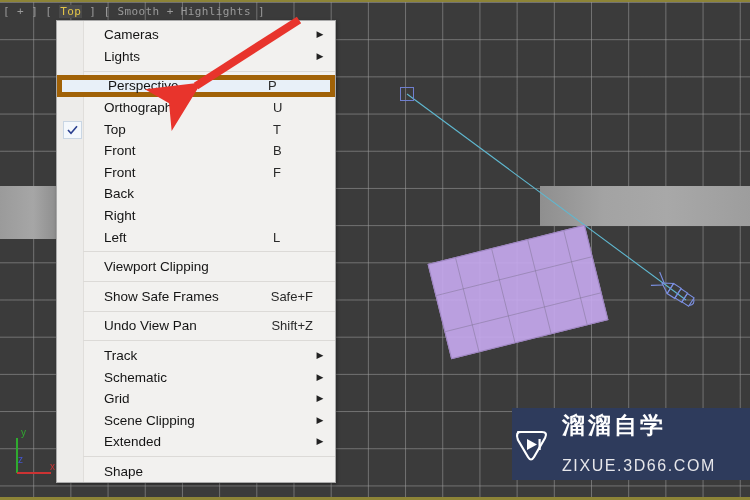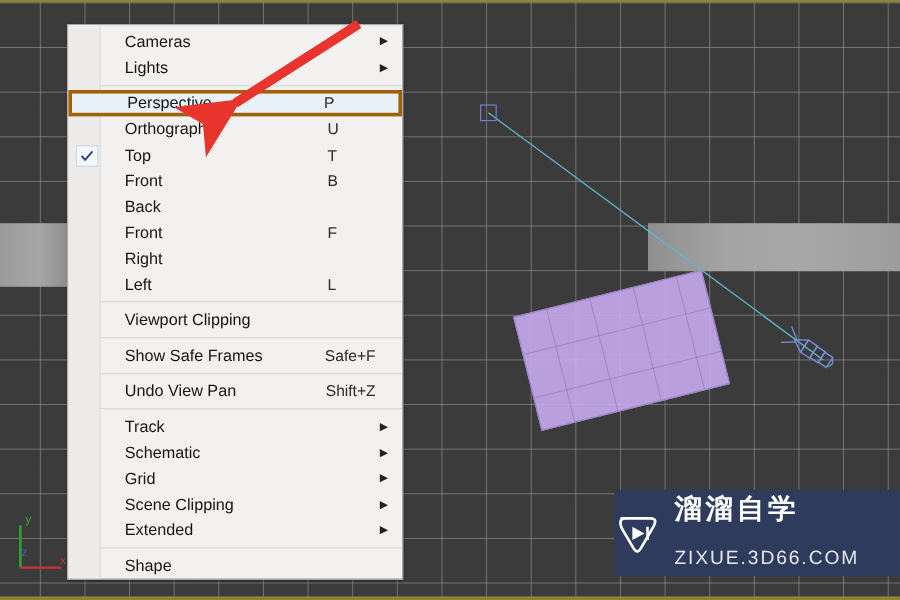--- a/index.html
+++ b/index.html
@@ -114,21 +114,21 @@
   }
   .mi .sc{
     font-size:13px;color:#2a2a2a;min-width:40px;text-align:left;
     padding-right:2px;
   }
   .mi .arrow{
     width:10px;text-align:center;font-size:9px;color:#222;line-height:1;
   }
   .mi.selected{
     background:#e8f0f8;
-    border:3px solid #a16207;
+    border:5px solid #a16207;
     height:21.6px;
   }
   .mi.selected .lbl{padding-left:46px;}
   .mi .chk{
     position:absolute;left:6px;top:2.5px;width:17px;height:16px;
     border:1px solid #c9d6e4;background:#f4f8fc;
     display:flex;align-items:center;justify-content:center;
   }
   .mi .chk svg{display:block;}
   .sep-row{height:1px;background:#dcdad7;margin:3.5px 0 3.5px 26px;}
@@ -171,20 +171,31 @@
       <line x1="9" y1="48" x2="9" y2="13" stroke="#2faa2f" stroke-width="2"></line>
       <line x1="9" y1="48" x2="43" y2="48" stroke="#cc3333" stroke-width="2"></line>
       <text x="13" y="11" fill="#2faa2f" font-size="10" font-family="Liberation Sans, sans-serif">y</text>
       <text x="42" y="45" fill="#cc3333" font-size="10" font-family="Liberation Sans, sans-serif">x</text>
       <text x="10" y="38" fill="#4455cc" font-size="10" font-family="Liberation Sans, sans-serif">z</text>
     </svg>
 
     <div class="vp-border-top"></div>
     <div class="vp-border-bottom"></div>
 
+    <div class="vp-label">
+      <span class="sep">[</span>
+      <span class="sep">+</span>
+      <span class="sep">]</span>
+      <span class="sep">[</span>
+      <span class="hl">Top</span>
+      <span class="sep">]</span>
+      <span class="sep">[</span>
+      <span class="sep">Smooth + Highlights</span>
+      <span class="sep">]</span>
+    </div>
 
     <div class="watermark">
       <svg class="wm-icon" viewBox="0 0 40 40">
         <path d="M6,8 L30,8 Q36,8 33,14 L22,33 Q19,38 16,33 L6,16 Q3,8 9,8 Z" fill="none" stroke="#ffffff" stroke-width="2.2" stroke-linejoin="round"></path>
         <path d="M15,15 L25,20.5 L15,26 Z" fill="#ffffff"></path>
         <rect x="26.5" y="15" width="2.2" height="11" fill="#ffffff"></rect>
       </svg>
       <div class="wm-text">
         <div class="wm-cn">溜溜自学</div>
         <div class="wm-url">ZIXUE.3D66.COM</div>
@@ -225,27 +236,27 @@
           <span class="lbl">Top</span>
           <span class="sc">T</span>
           <span class="arrow"></span>
         </div>
         <div class="mi">
           <span class="lbl">Front</span>
           <span class="sc">B</span>
           <span class="arrow"></span>
         </div>
         <div class="mi">
-          <span class="lbl">Back</span>
-          <span class="sc"></span>
-          <span class="arrow"></span>
-        </div>
-        <div class="mi">
           <span class="lbl">Front</span>
           <span class="sc">F</span>
+          <span class="arrow"></span>
+        </div>
+        <div class="mi">
+          <span class="lbl">Back</span>
+          <span class="sc"></span>
           <span class="arrow"></span>
         </div>
         <div class="mi">
           <span class="lbl">Right</span>
           <span class="sc"></span>
           <span class="arrow"></span>
         </div>
         <div class="mi">
           <span class="lbl">Left</span>
           <span class="sc">L</span>

